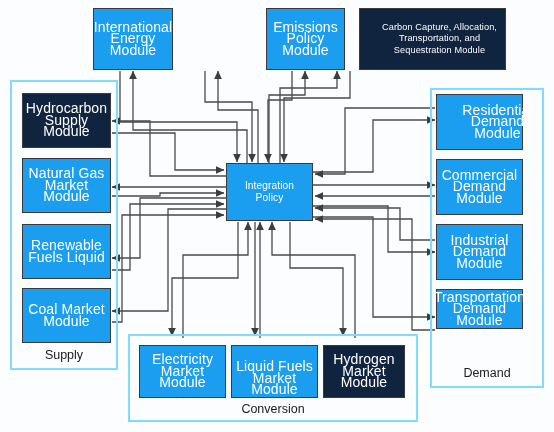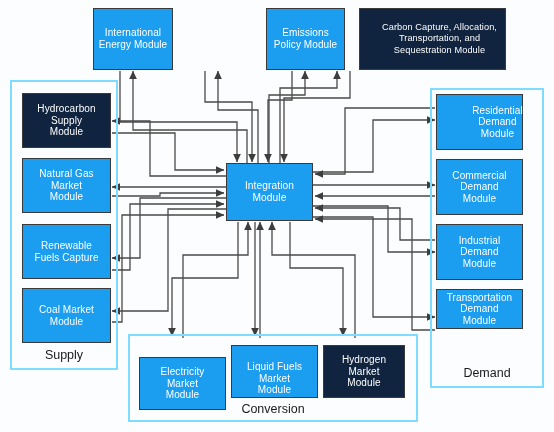--- a/index.html
+++ b/index.html
@@ -31,21 +31,21 @@
   .module{
     position:absolute;
     box-sizing:border-box;
     border:1px solid #3a3a3a;
     background:#1b9df0;
     color:#ffffff;
     display:flex;
     align-items:center;
     justify-content:center;
     text-align:center;
-    font-size:10px;
+    font-size:14px;
     line-height:11.6px;
     letter-spacing:.1px;
     padding:1px 2px;
     font-family:"Liberation Sans", sans-serif;
   }
   .module.dark{background:#10243f;}
   .module span{display:block;white-space:pre-line;}
   .module.integration{font-size:10.2px;line-height:12.5px;}
   .module.ccats{font-size:9.2px;line-height:11.4px;padding-left:16px;}
 </style>
@@ -126,38 +126,38 @@
   </div>
 
   <div class="module dark ccats" style="left:359px;top:8px;width:147px;height:62px;">
     <span>Carbon Capture, Allocation,
 Transportation, and
 Sequestration Module</span>
   </div>
 
   <div class="module integration" style="left:226px;top:163px;width:87px;height:58px;">
     <span>Integration
-Module</span>
+Policy</span>
   </div>
 
   <div class="module dark" style="left:22px;top:93px;width:89px;height:55px;">
     <span>Hydrocarbon
 Supply
 Module</span>
   </div>
 
   <div class="module" style="left:22px;top:158px;width:89px;height:55px;">
     <span>Natural Gas
 Market
 Module</span>
   </div>
 
   <div class="module" style="left:22px;top:224px;width:89px;height:55px;">
     <span>Renewable
-Fuels Capture</span>
+Fuels Liquid</span>
   </div>
 
   <div class="module" style="left:22px;top:288px;width:89px;height:55px;">
     <span>Coal Market
 Module</span>
   </div>
 
   <div class="module" style="left:436px;top:94px;width:87px;height:56px;padding-left:38px;">
     <span>Residential
 Demand
@@ -175,21 +175,21 @@
 Demand
 Module</span>
   </div>
 
   <div class="module" style="left:436px;top:289px;width:87px;height:40px;">
     <span>Transportation
 Demand
 Module</span>
   </div>
 
-  <div class="module" style="left:139px;top:345px;width:87px;height:53px;margin-top:12px;">
+  <div class="module" style="left:139px;top:345px;width:87px;height:53px;">
     <span>Electricity
 Market
 Module</span>
   </div>
 
   <div class="module" style="left:231px;top:345px;width:87px;height:53px;align-items:flex-end;">
     <span>Liquid Fuels
 Market
 Module</span>
   </div>

